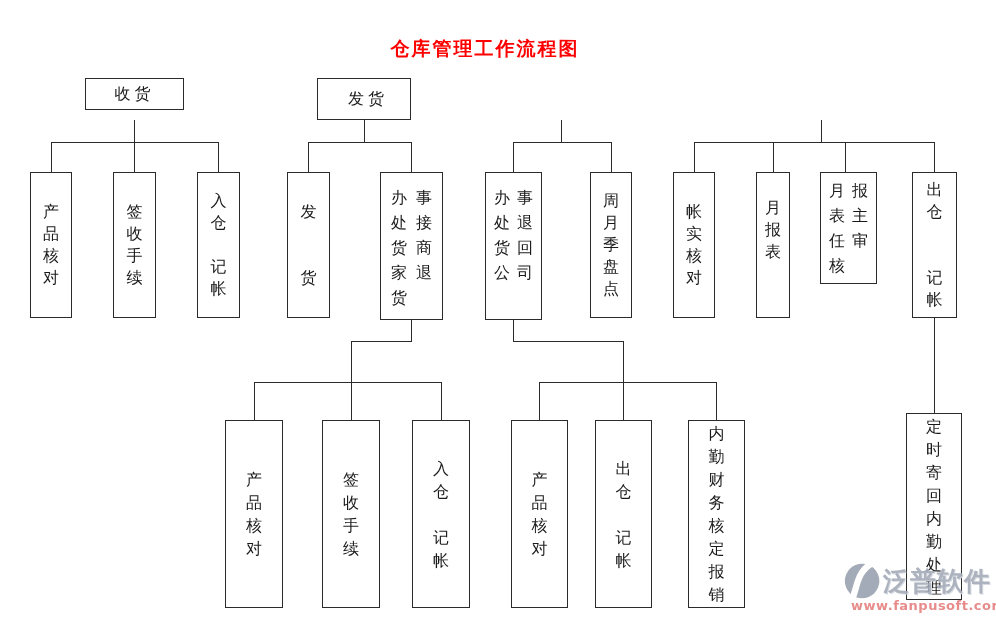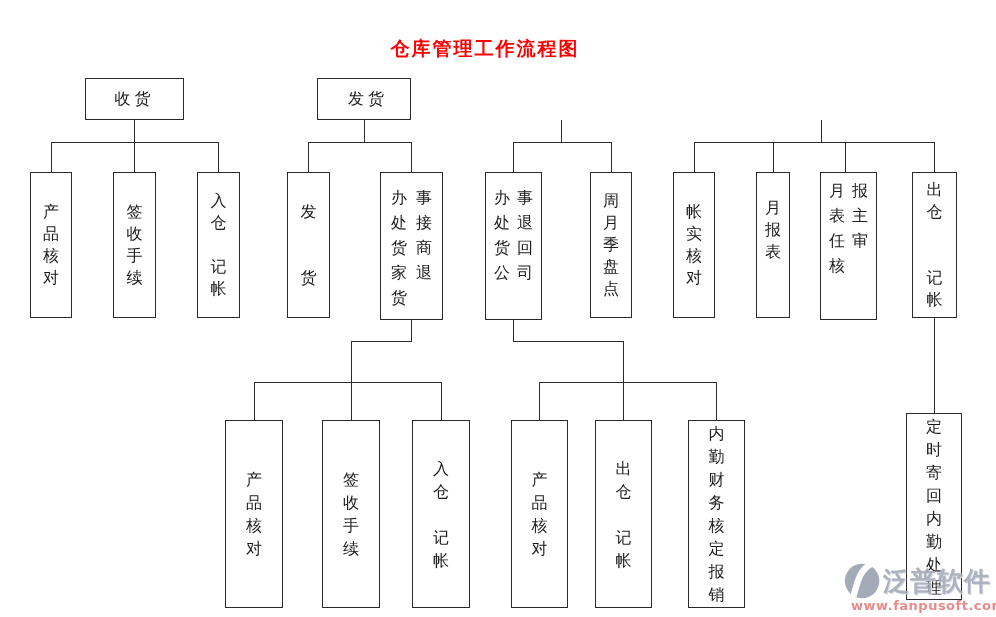--- a/index.html
+++ b/index.html
@@ -30,21 +30,21 @@
   .wm-url{font-size:13px;font-weight:bold;letter-spacing:0.5px;margin-top:-4px;
           margin-left:8px;}
 </style>
 </head>
 <body>
 
 <div id="stage">
 
   <div class="title" style="color:#ff0000;">仓库管理工作流程图</div>
 
-  <div class="node hnode" style="left:85px;top:78px;width:99px;height:42px;font-family:Liberation Mono, monospace;">收货</div>
+  <div class="node hnode" style="left:85px;top:78px;width:99px;height:32px;font-family:Liberation Mono, monospace;">收货</div>
   <div class="node hnode" style="left:317px;top:78px;width:94px;height:42px;padding-left:8px;">发货</div>
 
   <div class="node vnode" style="left:30px;top:172px;width:42px;height:146px;">产
 品
 核
 对</div>
   <div class="node vnode" style="left:113px;top:172px;width:43px;height:146px;">签
 收
 手
 续</div>
@@ -74,21 +74,21 @@
 盘
 点</div>
 
   <div class="node vnode" style="left:673px;top:172px;width:42px;height:146px;">帐
 实
 核
 对</div>
   <div class="node vnode topalign" style="left:756px;top:172px;width:34px;height:146px;padding-top:24px;">月
 报
 表</div>
-  <div class="node wide" style="left:820px;top:172px;width:57px;height:148px;padding:5px 8px 0 8px;">月报
+  <div class="node wide" style="left:820px;top:172px;width:57px;height:112px;padding:5px 8px 0 8px;">月报
 表主
 任审
 核</div>
   <div class="node vnode" style="left:912px;top:172px;width:45px;height:146px;">出
 仓
 
 
 记
 帐</div>
 

